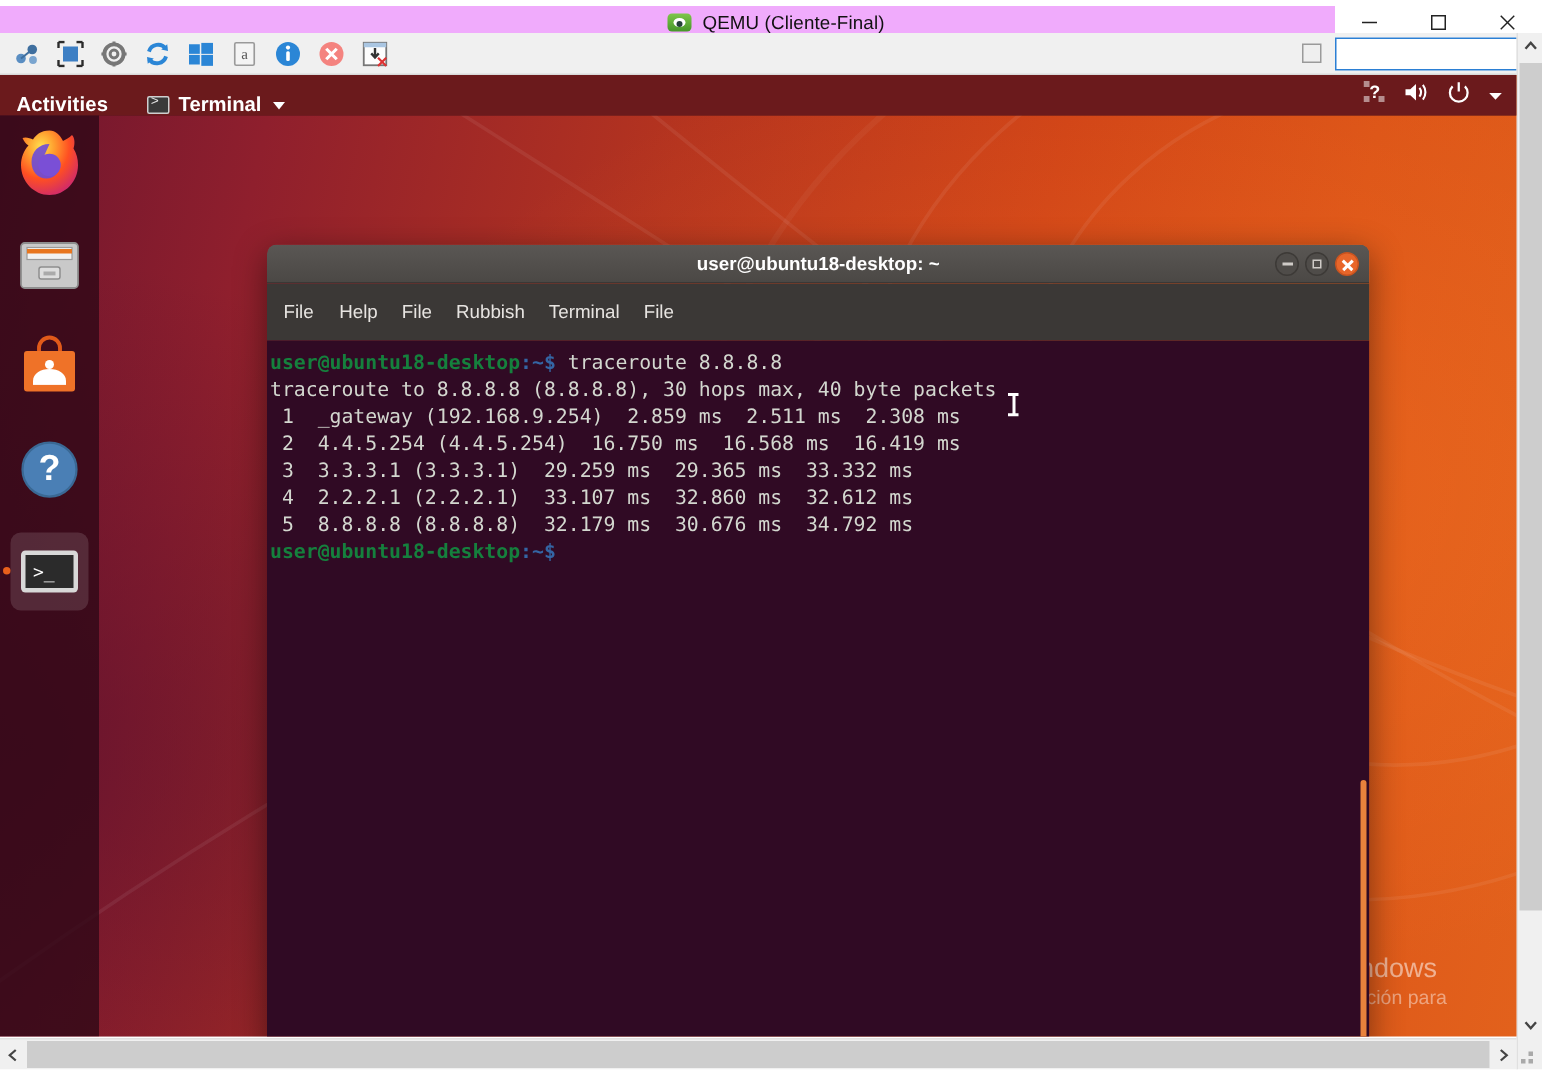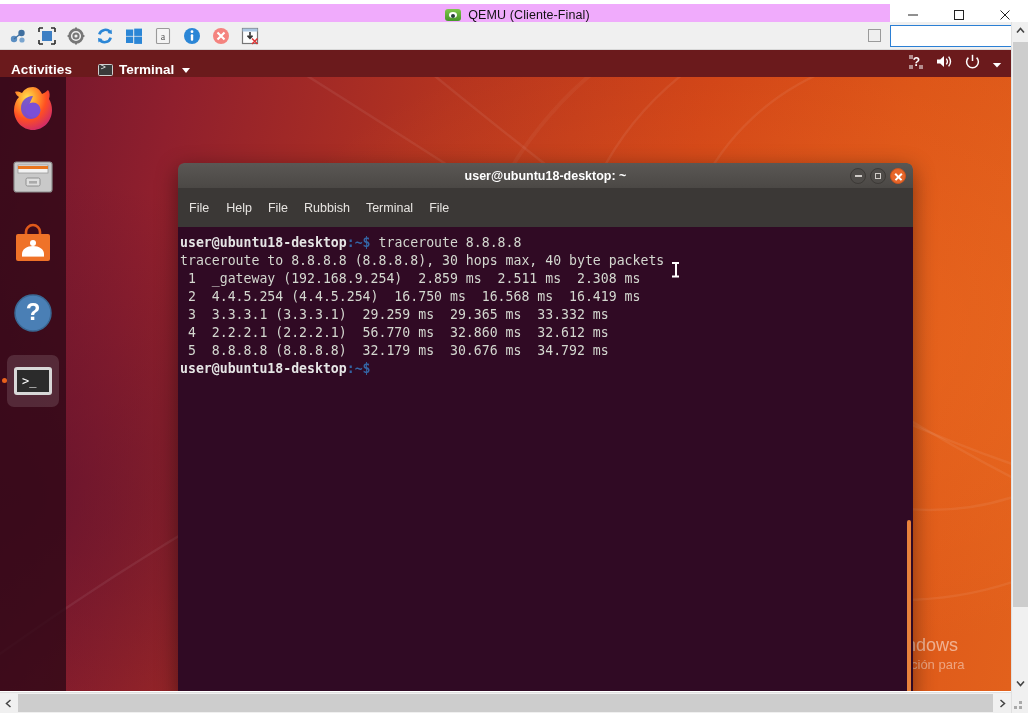--- a/index.html
+++ b/index.html
@@ -243,21 +243,21 @@
 
   .term-body {
     position:relative; height:486px; background:#300a24;
     padding:7px 0 0 2px; overflow:hidden;
   }
   .term-body pre {
     font-family:"DejaVu Sans Mono", monospace;
     font-size:13.2px; line-height:18.05px; color:#d3d7cf;
     white-space:pre; margin:0;
   }
-  .term-body .prompt { color:#e5e5e5; font-weight:bold; }
+  .term-body .prompt { color:#15803d; font-weight:bold; }
   .term-body .path { color:#3465a4; font-weight:bold; }
   .term-body .plain { color:#d3d7cf; }
   .term-scroll {
     position:absolute; right:2px; top:293px; width:4px; height:190px;
     background:#e8823c; border-radius:2px;
   }
   .term-ibeam {
     position:absolute; left:494px; top:35px; width:7px; height:15px;
   }
   .term-ibeam::before {
@@ -554,21 +554,21 @@
         <div class="mi">Terminal</div>
         <div class="mi">File</div>
       </div>
 
       <div class="term-body">
         <pre><span class="prompt">user@ubuntu18-desktop</span><span class="path">:~$</span><span class="plain"> traceroute 8.8.8.8</span>
 <span class="plain">traceroute to 8.8.8.8 (8.8.8.8), 30 hops max, 40 byte packets</span>
 <span class="plain"> 1  _gateway (192.168.9.254)  2.859 ms  2.511 ms  2.308 ms</span>
 <span class="plain"> 2  4.4.5.254 (4.4.5.254)  16.750 ms  16.568 ms  16.419 ms</span>
 <span class="plain"> 3  3.3.3.1 (3.3.3.1)  29.259 ms  29.365 ms  33.332 ms</span>
-<span class="plain"> 4  2.2.2.1 (2.2.2.1)  56.770 ms  32.860 ms  32.612 ms</span>
+<span class="plain"> 4  2.2.2.1 (2.2.2.1)  33.107 ms  32.860 ms  32.612 ms</span>
 <span class="plain"> 5  8.8.8.8 (8.8.8.8)  32.179 ms  30.676 ms  34.792 ms</span>
 <span class="prompt">user@ubuntu18-desktop</span><span class="path">:~$</span></pre>
         <div class="term-ibeam"></div>
         <div class="term-scroll"></div>
       </div>
     </div>
 
   </div>
 </div>
 

